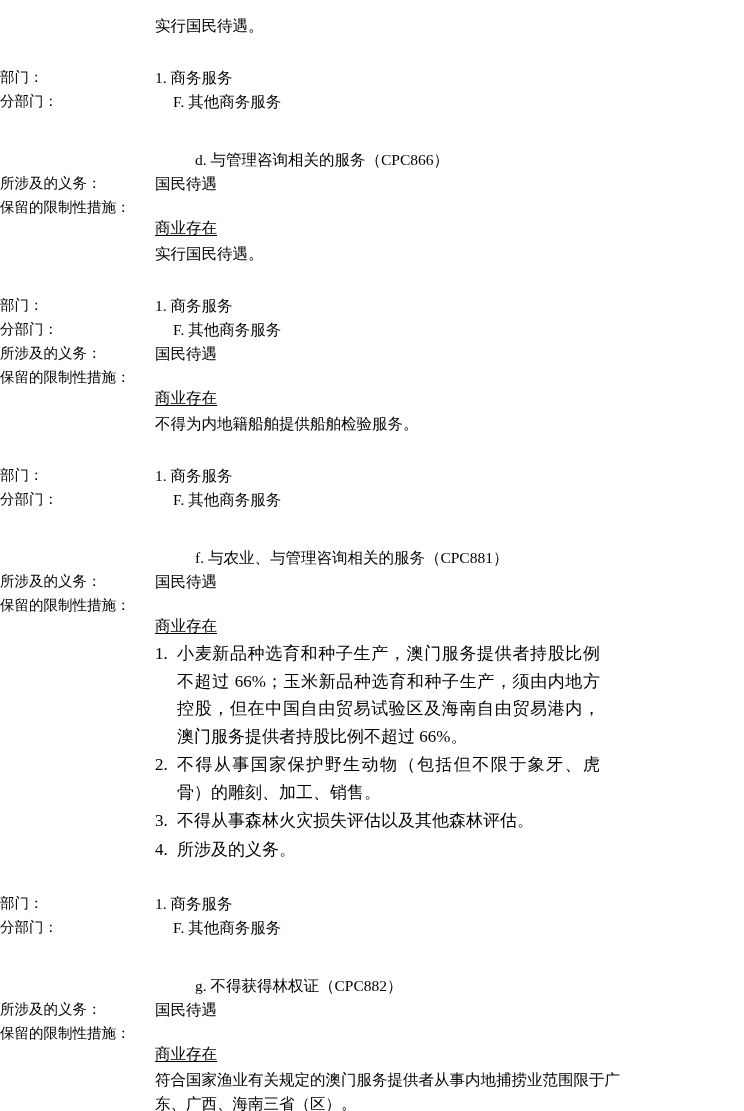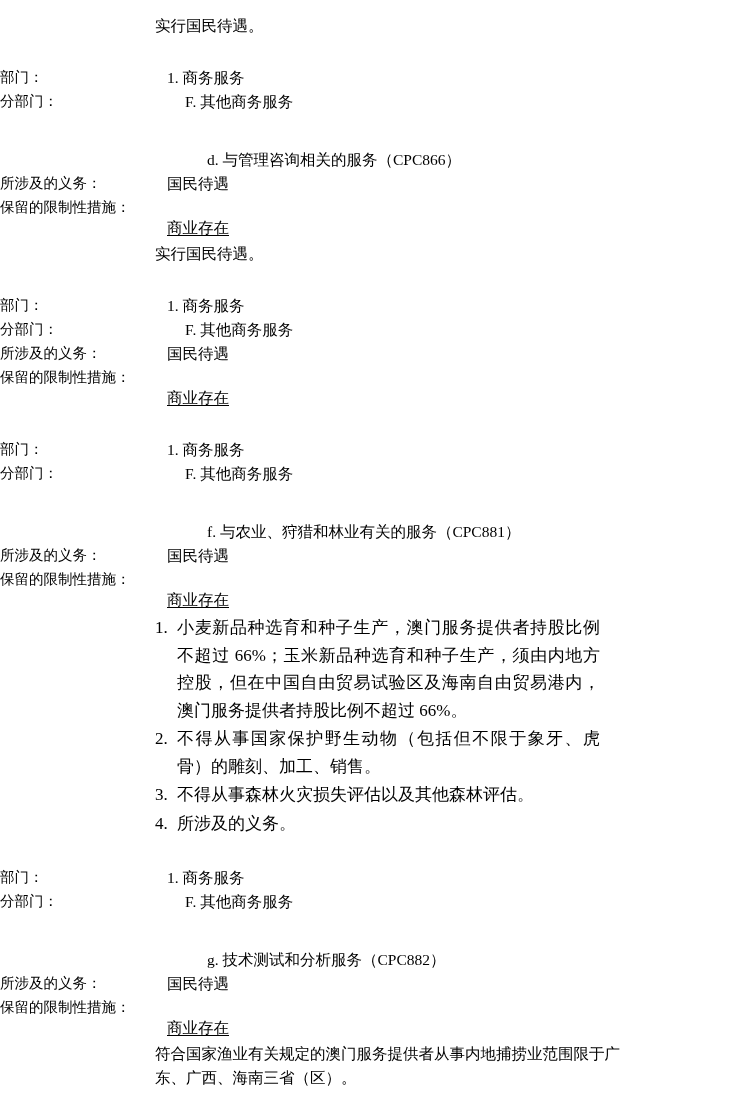--- a/index.html
+++ b/index.html
@@ -33,21 +33,20 @@
   }
 
   
   .entry {
     margin-top: 28px;
   }
   .row {
     display: flex;
     align-items: flex-start;
     min-height: 22px;
-    gap: 12px;
   }
   .label {
     width: 155px;
     flex: 0 0 155px;
     box-sizing: border-box;
     padding-left: 0px;
     font-size: 14.5px;
     white-space: nowrap;
   }
   .value {
@@ -137,34 +136,35 @@
       <div class="value sub1">F. 其他商务服务</div>
     </div>
     <div class="row">
       <div class="label">所涉及的义务：</div>
       <div class="value">国民待遇</div>
     </div>
     <div class="row">
       <div class="label">保留的限制性措施：</div>
       <div class="value underline">商业存在</div>
     </div>
+    <div class="body-text">不得为内地籍船舶提供船舶检验服务。</div>
   </div>
 
   <div class="entry">
     <div class="row">
       <div class="label">部门：</div>
       <div class="value">1. 商务服务</div>
     </div>
     <div class="row">
       <div class="label">分部门：</div>
       <div class="value sub1">F. 其他商务服务</div>
     </div>
     <div class="row">
       <div class="label"></div>
-      <div class="value sub2">f. 与农业、狩猎和林业有关的服务（CPC881）</div>
+      <div class="value sub2">f. 与农业、与管理咨询相关的服务（CPC881）</div>
     </div>
     <div class="row">
       <div class="label">所涉及的义务：</div>
       <div class="value">国民待遇</div>
     </div>
     <div class="row">
       <div class="label">保留的限制性措施：</div>
       <div class="value underline">商业存在</div>
     </div>
     <ol class="measures">
@@ -179,21 +179,21 @@
     <div class="row">
       <div class="label">部门：</div>
       <div class="value">1. 商务服务</div>
     </div>
     <div class="row">
       <div class="label">分部门：</div>
       <div class="value sub1">F. 其他商务服务</div>
     </div>
     <div class="row">
       <div class="label"></div>
-      <div class="value sub2">g. 技术测试和分析服务（CPC882）</div>
+      <div class="value sub2">g. 不得获得林权证（CPC882）</div>
     </div>
     <div class="row">
       <div class="label">所涉及的义务：</div>
       <div class="value">国民待遇</div>
     </div>
     <div class="row">
       <div class="label">保留的限制性措施：</div>
       <div class="value underline">商业存在</div>
     </div>
     <div class="body-text">符合国家渔业有关规定的澳门服务提供者从事内地捕捞业范围限于广东、广西、海南三省（区）。</div>

